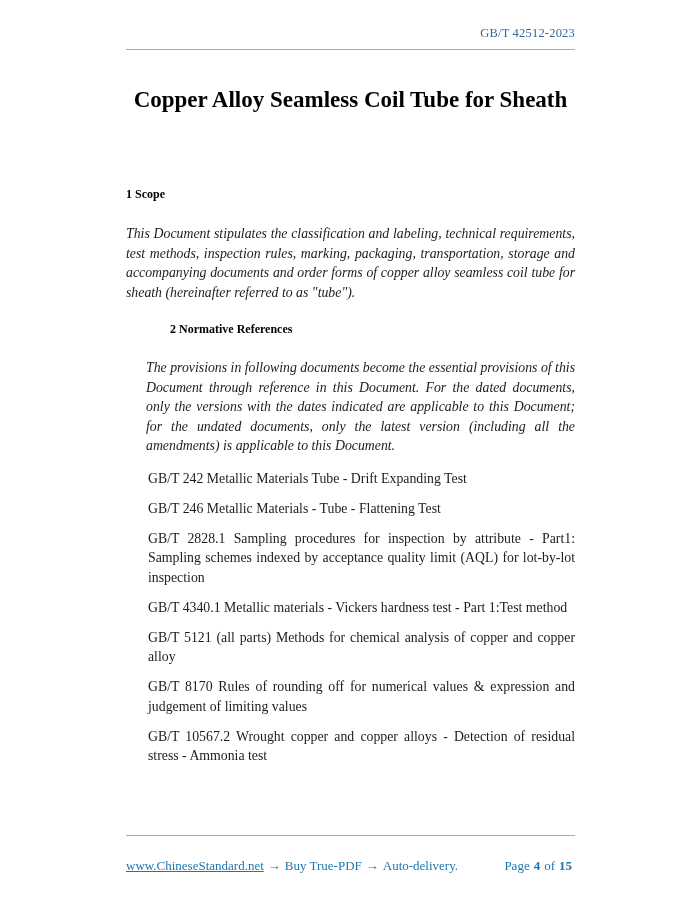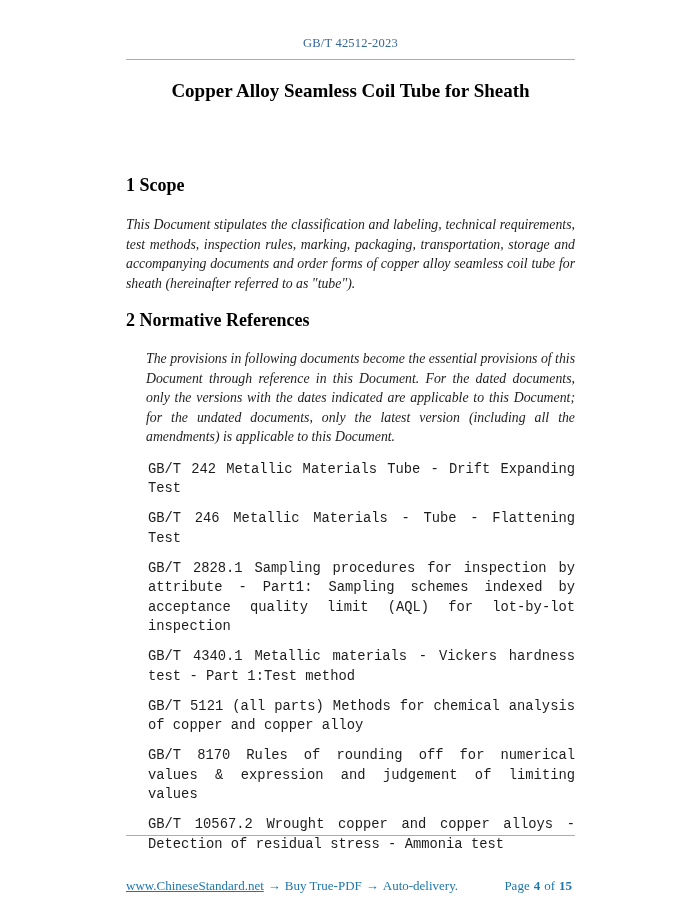--- a/index.html
+++ b/index.html
@@ -12,75 +12,74 @@
     color: #1c1c1c;
     overflow: hidden;
   }
   .content {
     position: absolute;
     left: 126px;
     top: 0;
     width: 449px;
   }
   .doc-header {
-    padding-top: 36px;
-    text-align: center;
+    padding-top: 26px;
+    text-align: right;
     color: #33679b;
     font-size: 12.5px;
     letter-spacing: 0.2px;
   }
   .header-rule {
     margin-top: 8px;
     border: none;
     border-top: 1px solid #8fb4cf;
     height: 0;
   }
   .doc-title {
-    margin-top: 20px;
+    margin-top: 39px;
     text-align: center;
-    font-size: 19px;
+    font-size: 23px;
     font-weight: bold;
     color: #000000;
     line-height: 22px;
   }
   .section-heading {
-    font-size: 18px;
+    font-size: 12px;
     font-weight: bold;
     color: #000000;
     line-height: 21px;
   }
   .heading-scope { margin-top: 73px; }
-  .heading-normative { margin-top: 17px; }
+  .heading-normative { margin-top: 17px; margin-left: 44px; }
   p.body-para {
     font-size: 13.8px;
     line-height: 19.5px;
     text-align: justify;
     color: #1c1c1c;
     font-style: italic;
   }
   .para-1 { margin-top: 19px; }
   .para-2 { margin-top: 8px; }
   .para-3 { margin-top: 18px; margin-left: 20px; }
   .references { margin-top: 13px; }
   p.ref-item {
     margin-left: 22px;
     margin-bottom: 10.5px;
     font-size: 13.8px;
     line-height: 19.5px;
     text-align: justify;
     color: #1c1c1c;
-    font-family: Liberation Mono, monospace;
   }
   .footer {
     position: absolute;
     left: 126px;
     top: 835px;
     width: 449px;
     border-top: 1px solid #8fb4cf;
-    padding-top: 26px;
+    padding-top: 6px;
     display: flex;
     justify-content: space-between;
     align-items: baseline;
     color: #1e76ad;
     font-size: 13px;
   }
   .footer-left { white-space: nowrap; }
   .footer-site {
     text-decoration: underline;
     color: #1e76ad;

